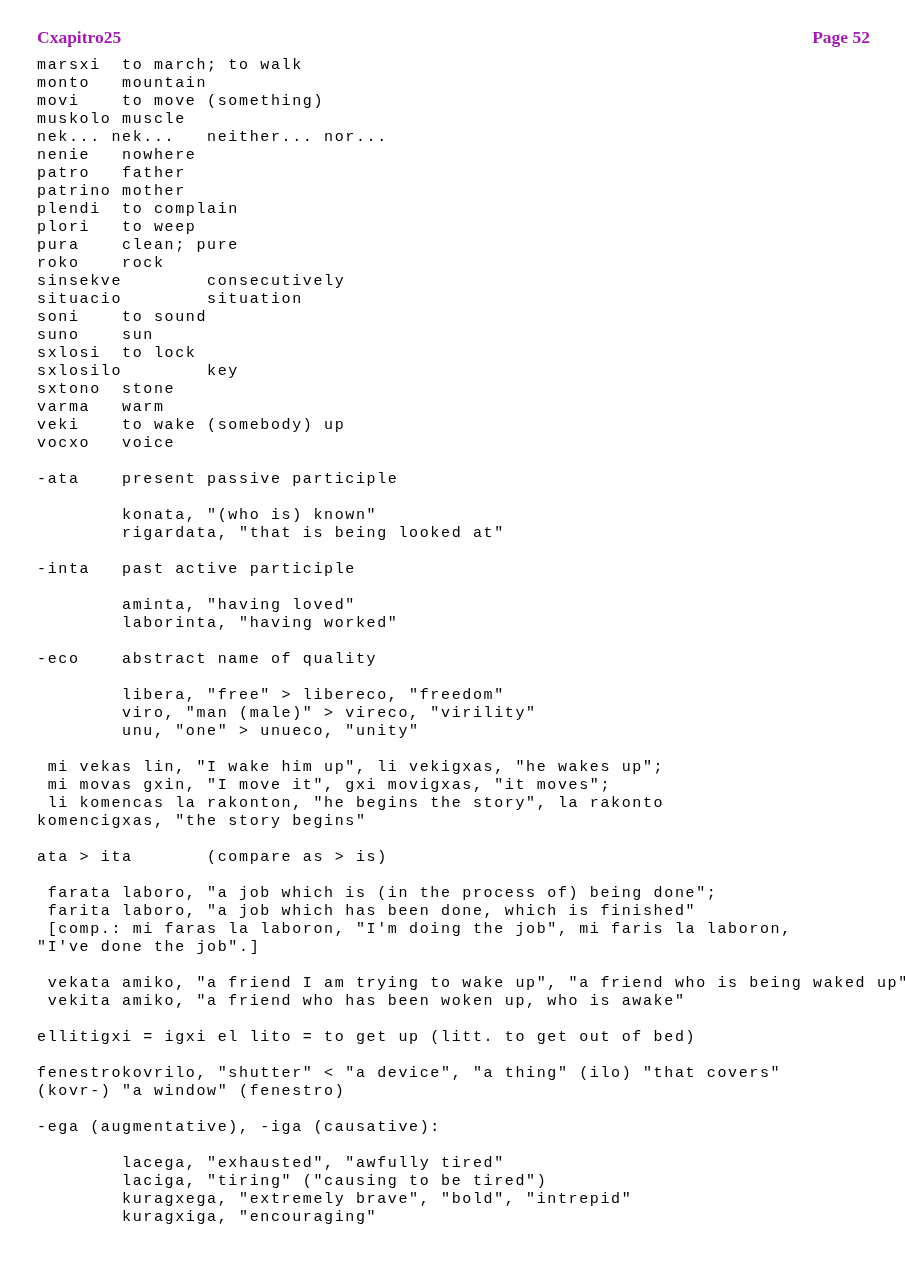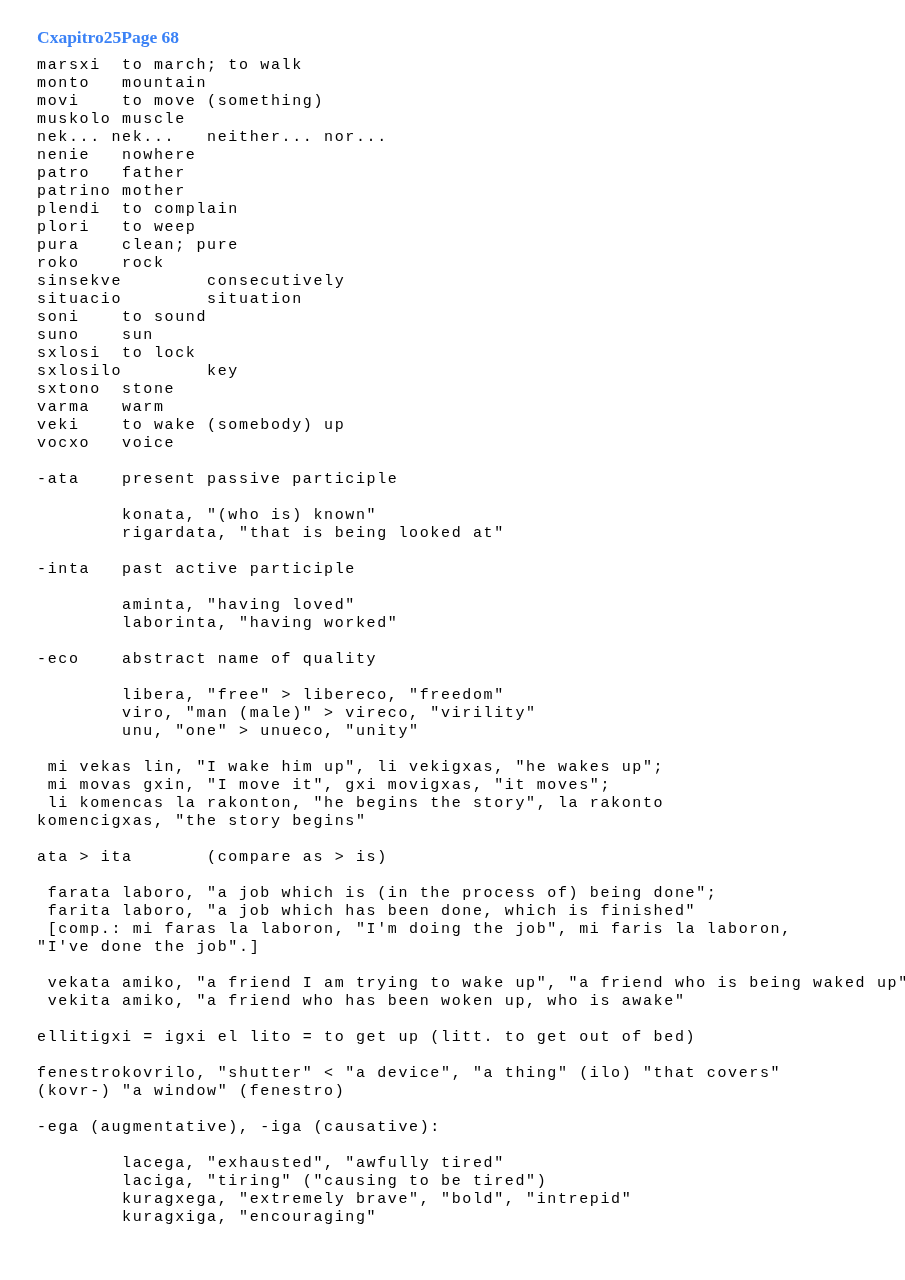--- a/index.html
+++ b/index.html
@@ -13,26 +13,27 @@
     overflow: hidden;
     position: relative;
     color: #000000;
   }
   .page-header {
     position: absolute;
     top: 27px;
     left: 37px;
     right: 35px;
     display: flex;
+    justify-content: space-between;
     align-items: baseline;
     font-family: "Liberation Serif", "DejaVu Serif", serif;
     font-weight: bold;
     font-size: 17.5px;
     line-height: 20px;
-    color: #3b82f6;
+    color: #a21caf;
   }
   .doc-body {
     position: absolute;
     top: 57px;
     left: 37px;
     font-family: "Liberation Mono", "DejaVu Sans Mono", monospace;
     font-size: 15px;
     letter-spacing: 1.63px;
     line-height: 18px;
     color: #000000;
@@ -40,21 +41,21 @@
   .line {
     white-space: pre;
     min-height: 18px;
   }
 </style>
 </head>
 <body>
 
 <div class="page-header">
   <span>Cxapitro25</span>
-  <span>Page 68</span>
+  <span>Page 52</span>
 </div>
 
 <div class="doc-body" id="doc-body">
     <div class="line">marsxi  to march; to walk</div>
     <div class="line">monto   mountain</div>
     <div class="line">movi    to move (something)</div>
     <div class="line">muskolo muscle</div>
     <div class="line">nek... nek...   neither... nor...</div>
     <div class="line">nenie   nowhere</div>
     <div class="line">patro   father</div>

